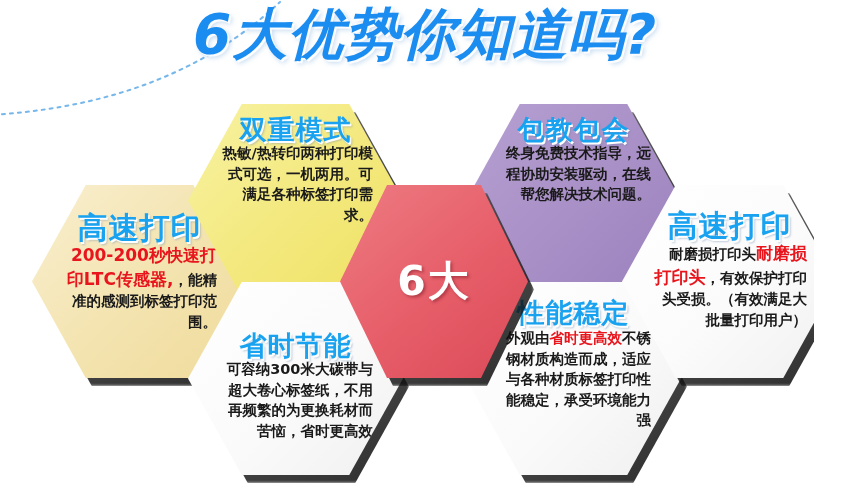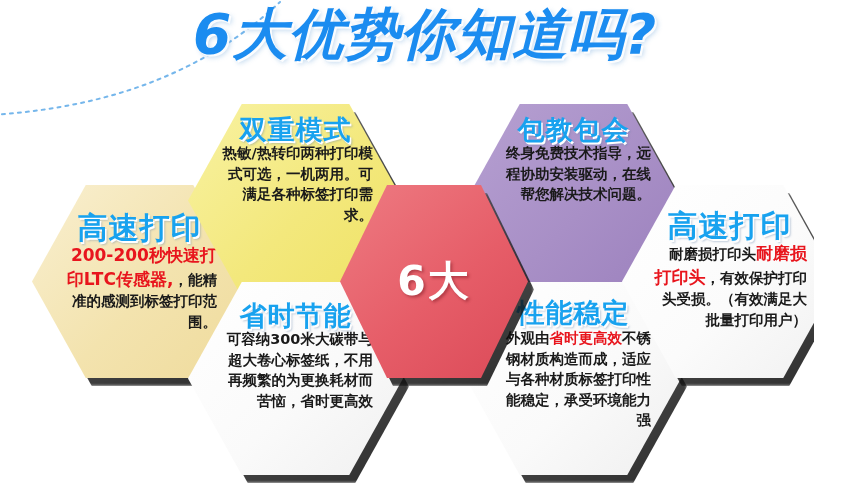--- a/index.html
+++ b/index.html
@@ -80,21 +80,21 @@
      background:linear-gradient(135deg,#f9efd0 0%,#f3e3ae 55%,#efdb9c 100%);}
   #hex-speed .hexin{padding-top:28px;}
   #hex-speed .hx-title{font-size:30px;}
 
   #hex-dual{left:188px;top:104px;width:215px;height:193px;
      background:linear-gradient(135deg,#f8f2a2 0%,#f3e87c 55%,#efe264 100%);}
   #hex-dual .hexin{padding-top:12px;}
 
   #hex-save{left:188px;top:282px;width:215px;height:193px;
      background:linear-gradient(135deg,#ffffff 0%,#fafafa 55%,#f0f0f0 100%);}
-  #hex-save .hexin{padding-top:20px;}
+  #hex-save .hexin{padding-top:20px;margin-top:30px;}
 
   #hex-core{left:340px;top:185px;width:188px;height:193px;
      background:linear-gradient(140deg,#ee7b82 0%,#e65d68 55%,#db4a58 100%);}
   #hex-core .core-txt{
     position:absolute;inset:0;
     display:flex;flex-direction:column;justify-content:center;align-items:center;
     color:#ffffff;font-weight:bold;font-size:41px;line-height:1.02;
     text-shadow:2px 2px 3px rgba(120,20,30,.45);
     letter-spacing:2px;
   }

